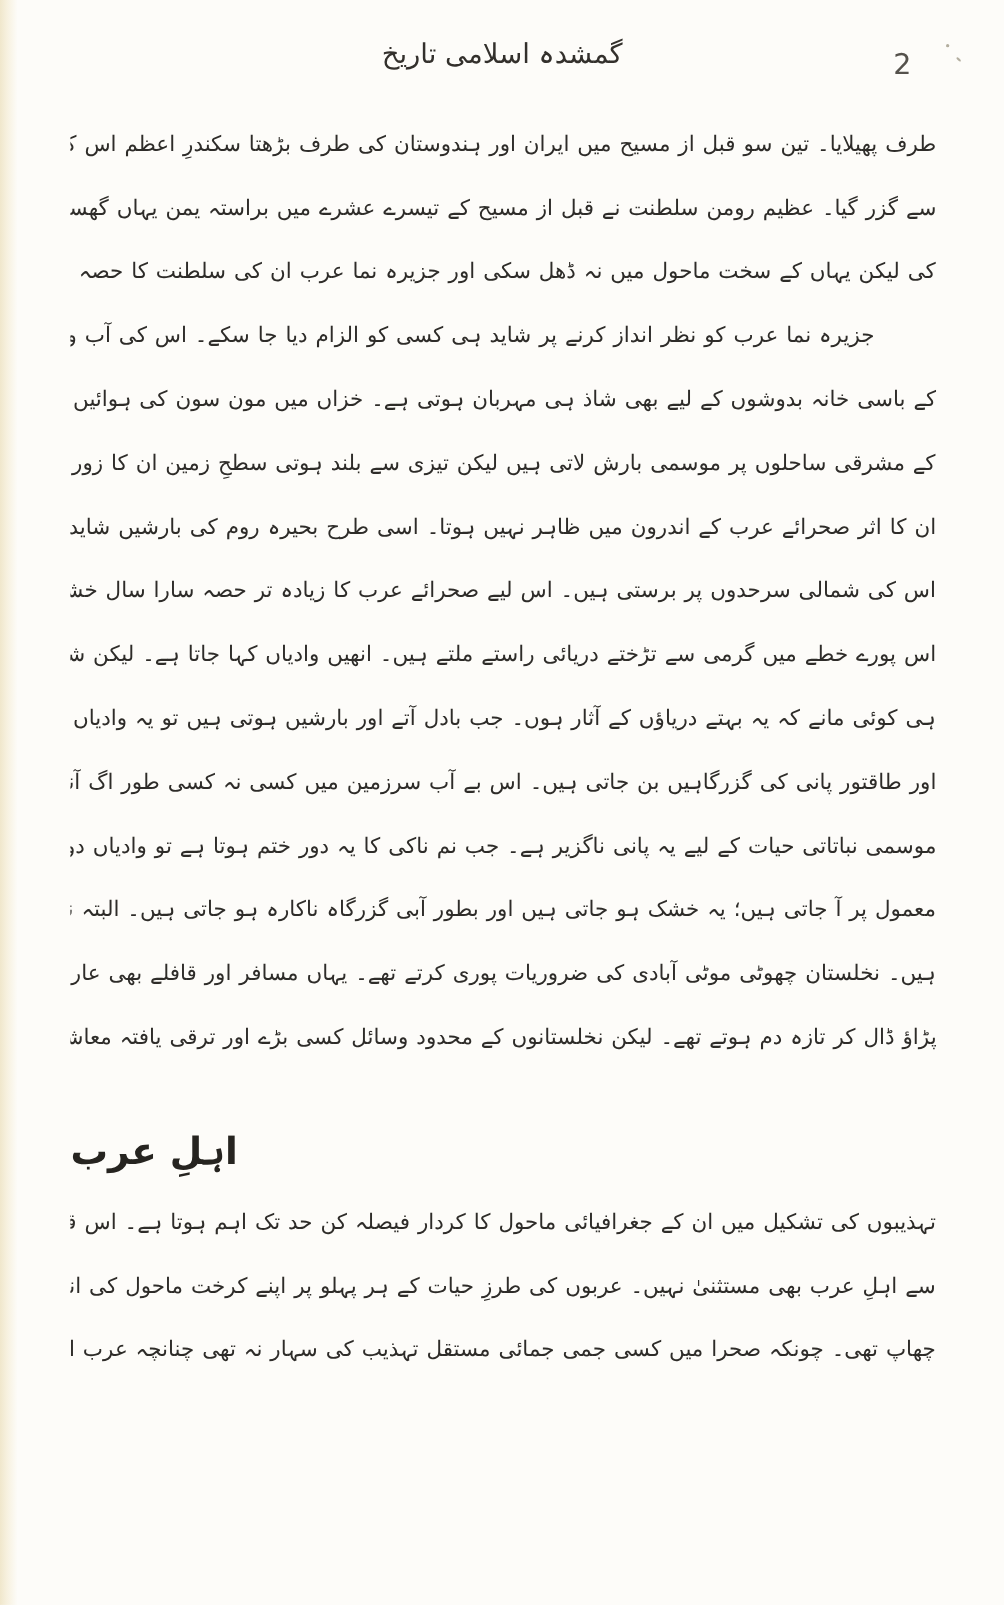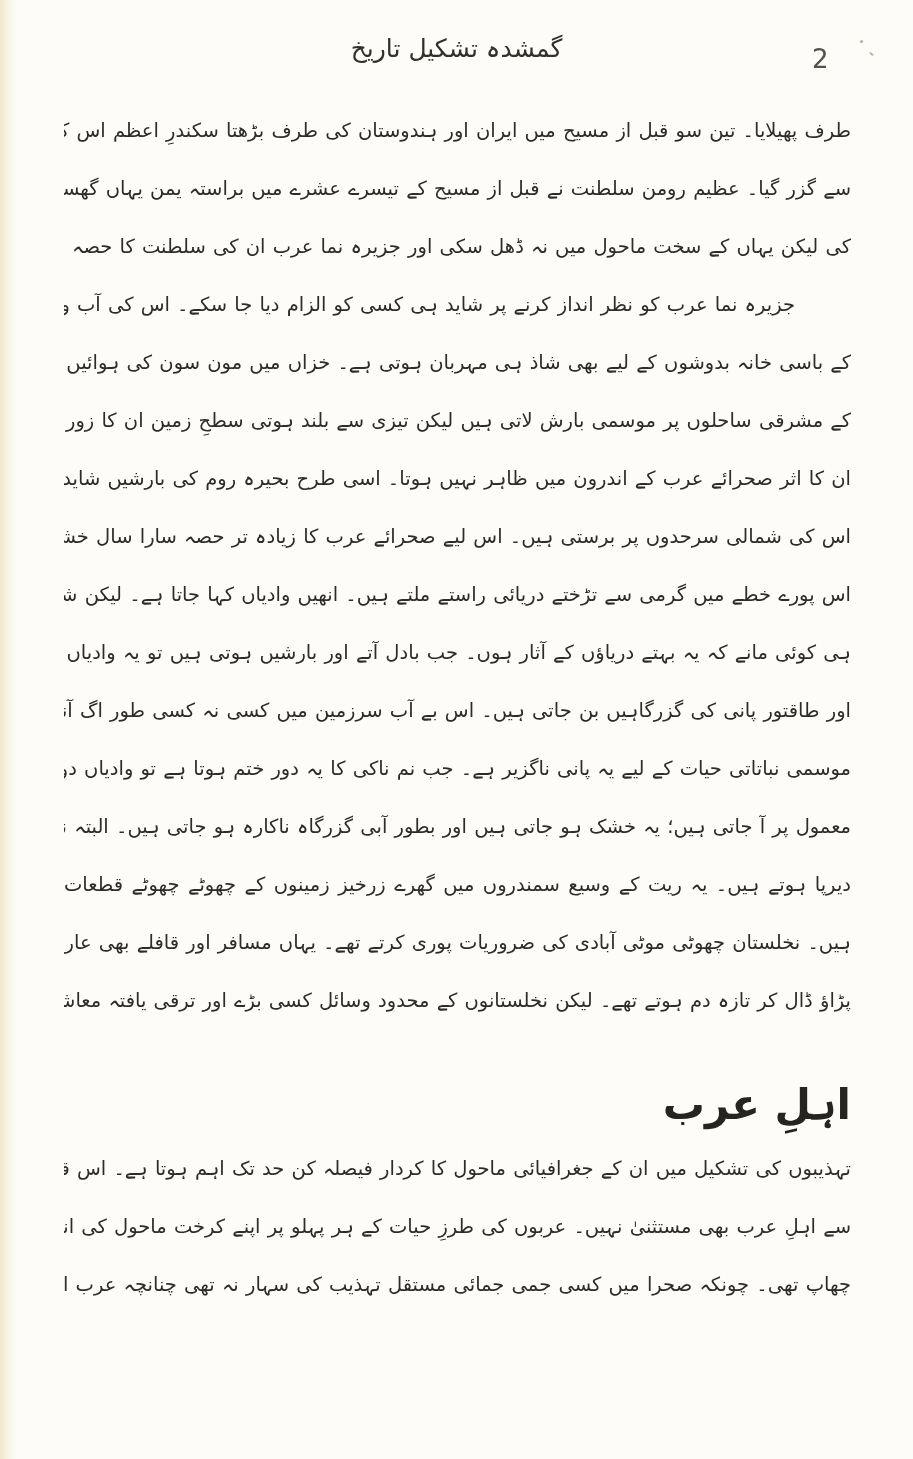--- a/index.html
+++ b/index.html
@@ -35,57 +35,56 @@
   .para { margin: 0; padding: 0; }
   .line {
     font-size: 19.5px; line-height: 58px; height: 58px;
     white-space: nowrap; overflow: hidden;
     text-align: justify; text-align-last: justify;
     word-spacing: 1px; color: #2e2c29;
   }
   .line.short { text-align-last: right; }
   .line.indent { padding-right: 56px; }
   .section-heading {
-    font-size: 42px; font-weight: bold;
+    font-size: 34px; font-weight: bold;
     line-height: 58px; height: 58px;
     margin-top: 46px; margin-bottom: 6px;
-    text-align: right; color: #262420;
+    text-align: left; color: #262420;
   }
 </style>
 </head>
 <body>
 
 <div class="page">
   <div class="edge-tint"></div>
   <div class="speck s1"></div>
   <div class="speck s2"></div>
 
   <div class="running-header">
-    <div class="header-title">گمشدہ تشکیل تاریخ</div>
+    <div class="header-title">گمشدہ اسلامی تاریخ</div>
     <div class="page-number">2</div>
   </div>
 
   <div class="text-body" id="text-body">
       <div class="para">
         <div class="line">طرف پھیلایا۔ تین سو قبل از مسیح میں ایران اور ہندوستان کی طرف بڑھتا سکندرِ اعظم اس کے پاس</div>
         <div class="line">سے گزر گیا۔ عظیم رومن سلطنت نے قبل از مسیح کے تیسرے عشرے میں براستہ یمن یہاں گھسنے کی کوشش</div>
         <div class="line short">کی لیکن یہاں کے سخت ماحول میں نہ ڈھل سکی اور جزیرہ نما عرب ان کی سلطنت کا حصہ نہ بنا۔</div>
       </div>
       <div class="para">
         <div class="line indent">جزیرہ نما عرب کو نظر انداز کرنے پر شاید ہی کسی کو الزام دیا جا سکے۔ اس کی آب و ہوا تو یہاں</div>
         <div class="line">کے باسی خانہ بدوشوں کے لیے بھی شاذ ہی مہربان ہوتی ہے۔ خزاں میں مون سون کی ہوائیں جزیرہ نما</div>
         <div class="line">کے مشرقی ساحلوں پر موسمی بارش لاتی ہیں لیکن تیزی سے بلند ہوتی سطحِ زمین ان کا زور کم کر دیتی ہے۔</div>
         <div class="line">ان کا اثر صحرائے عرب کے اندرون میں ظاہر نہیں ہوتا۔ اسی طرح بحیرہ روم کی بارشیں شاید ہی کبھی</div>
         <div class="line">اس کی شمالی سرحدوں پر برستی ہیں۔ اس لیے صحرائے عرب کا زیادہ تر حصہ سارا سال خشک رہتا ہے۔</div>
         <div class="line">اس پورے خطے میں گرمی سے تڑختے دریائی راستے ملتے ہیں۔ انھیں وادیاں کہا جاتا ہے۔ لیکن شاید</div>
         <div class="line">ہی کوئی مانے کہ یہ بہتے دریاؤں کے آثار ہوں۔ جب بادل آتے اور بارشیں ہوتی ہیں تو یہ وادیاں تیز رو</div>
         <div class="line">اور طاقتور پانی کی گزرگاہیں بن جاتی ہیں۔ اس بے آب سرزمین میں کسی نہ کسی طور اگ آنے والی</div>
         <div class="line">موسمی نباتاتی حیات کے لیے یہ پانی ناگزیر ہے۔ جب نم ناکی کا یہ دور ختم ہوتا ہے تو وادیاں دوبارہ</div>
         <div class="line">معمول پر آ جاتی ہیں؛ یہ خشک ہو جاتی ہیں اور بطور آبی گزرگاہ ناکارہ ہو جاتی ہیں۔ البتہ نخلستان نسبتاً</div>
-        <div class="line">دیرپا ہوتے ہیں۔ یہ ریت کے وسیع سمندروں میں گھرے زرخیز زمینوں کے چھوٹے چھوٹے قطعات</div>
         <div class="line">ہیں۔ نخلستان چھوٹی موٹی آبادی کی ضروریات پوری کرتے تھے۔ یہاں مسافر اور قافلے بھی عارضی</div>
         <div class="line">پڑاؤ ڈال کر تازہ دم ہوتے تھے۔ لیکن نخلستانوں کے محدود وسائل کسی بڑے اور ترقی یافتہ معاشرے کی</div>
       </div>
       <div class="section-heading">اہلِ عرب</div>
       <div class="para">
         <div class="line">تہذیبوں کی تشکیل میں ان کے جغرافیائی ماحول کا کردار فیصلہ کن حد تک اہم ہوتا ہے۔ اس قاعدے</div>
         <div class="line">سے اہلِ عرب بھی مستثنیٰ نہیں۔ عربوں کی طرزِ حیات کے ہر پہلو پر اپنے کرخت ماحول کی انمٹ</div>
         <div class="line">چھاپ تھی۔ چونکہ صحرا میں کسی جمی جمائی مستقل تہذیب کی سہار نہ تھی چنانچہ عرب اپنے ریوڑوں کی</div>
       </div>
     </div>

